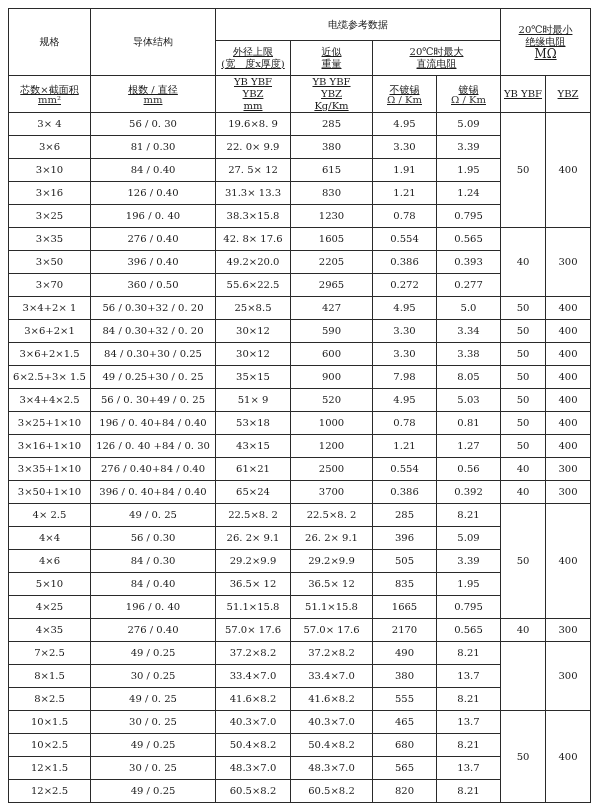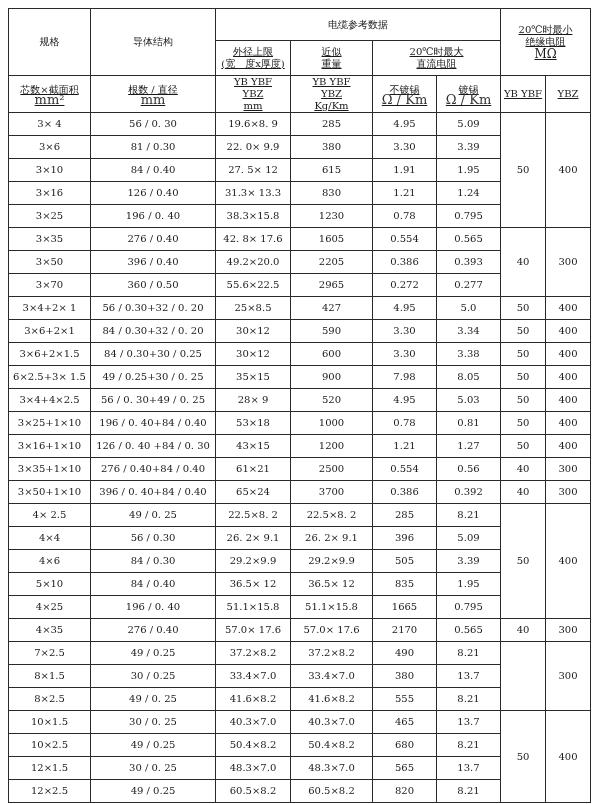--- a/index.html
+++ b/index.html
@@ -10,21 +10,21 @@
   table.spec td { border: 1px solid #2a2a2a; text-align: center; vertical-align: middle;
                   padding: 0; font-size: 10px; line-height: 12px; overflow: hidden; white-space: nowrap; }
   table.spec { border: 1.5px solid #222; }
   .hdr { font-size: 10.5px; }
   .small { font-size: 7px; line-height: 9px; text-decoration: underline; }
   .hdr-sub { font-size: 9.5px; line-height: 11px; text-decoration: underline; }
   tr.h1 td { height: 31px; text-align: center; }
   tr.h2 td { height: 34px; }
   tr.h3 td { height: 31px; }
   tr.data td { height: 22px; }
-  .unit { display: block; font-size: 13px; line-height: 8px; color: #333; }
+  .unit { display: block; font-size: 10px; line-height: 8px; color: #333; }
 </style>
 </head>
 <body>
 
 <table class="spec">
   <colgroup>
     <col style="width:82px">
       <col style="width:125px">
       <col style="width:75px">
       <col style="width:82px">
@@ -192,21 +192,21 @@
         <td>35×15</td>
         <td>900</td>
         <td>7.98</td>
         <td>8.05</td>
         <td>50</td>
         <td>400</td>
       </tr>
       <tr class="data">
         <td>3×4+4×2.5</td>
         <td>56 / 0. 30+49 / 0. 25</td>
-        <td>28× 9</td>
+        <td>51× 9</td>
         <td>520</td>
         <td>4.95</td>
         <td>5.03</td>
         <td>50</td>
         <td>400</td>
       </tr>
       <tr class="data">
         <td>3×25+1×10</td>
         <td>196 / 0. 40+84 / 0.40</td>
         <td>53×18</td>

